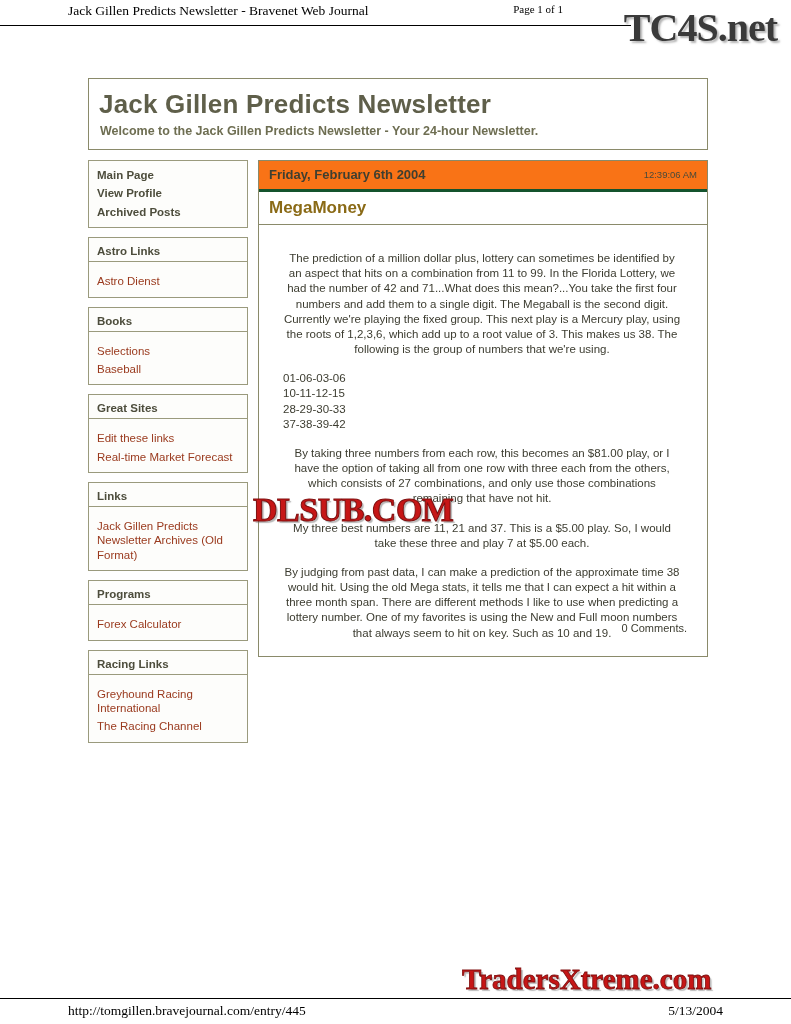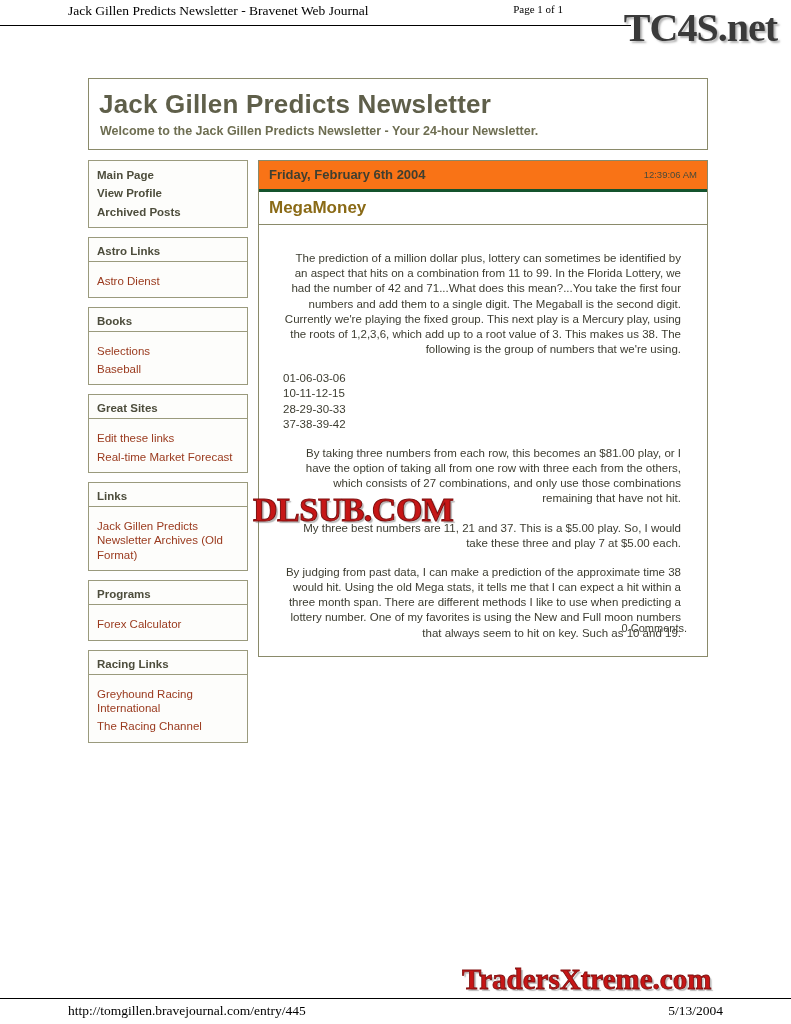--- a/index.html
+++ b/index.html
@@ -224,21 +224,21 @@
     color: #8a6a16;
   }
   .entry-body {
     padding: 26px 26px 0 24px;
   }
   .entry-body p {
     margin: 0 0 14px 0;
     font-size: 11.5px;
     line-height: 1.32;
     color: #3c3c30;
-    text-align: right;
+    text-align: center;
   }
   .num-list {
     margin: 0 0 14px 0;
     font-size: 11.5px;
     line-height: 1.32;
     color: #3c3c30;
   }
   .num-list div { white-space: pre; }
   .comments {
     position: absolute;

